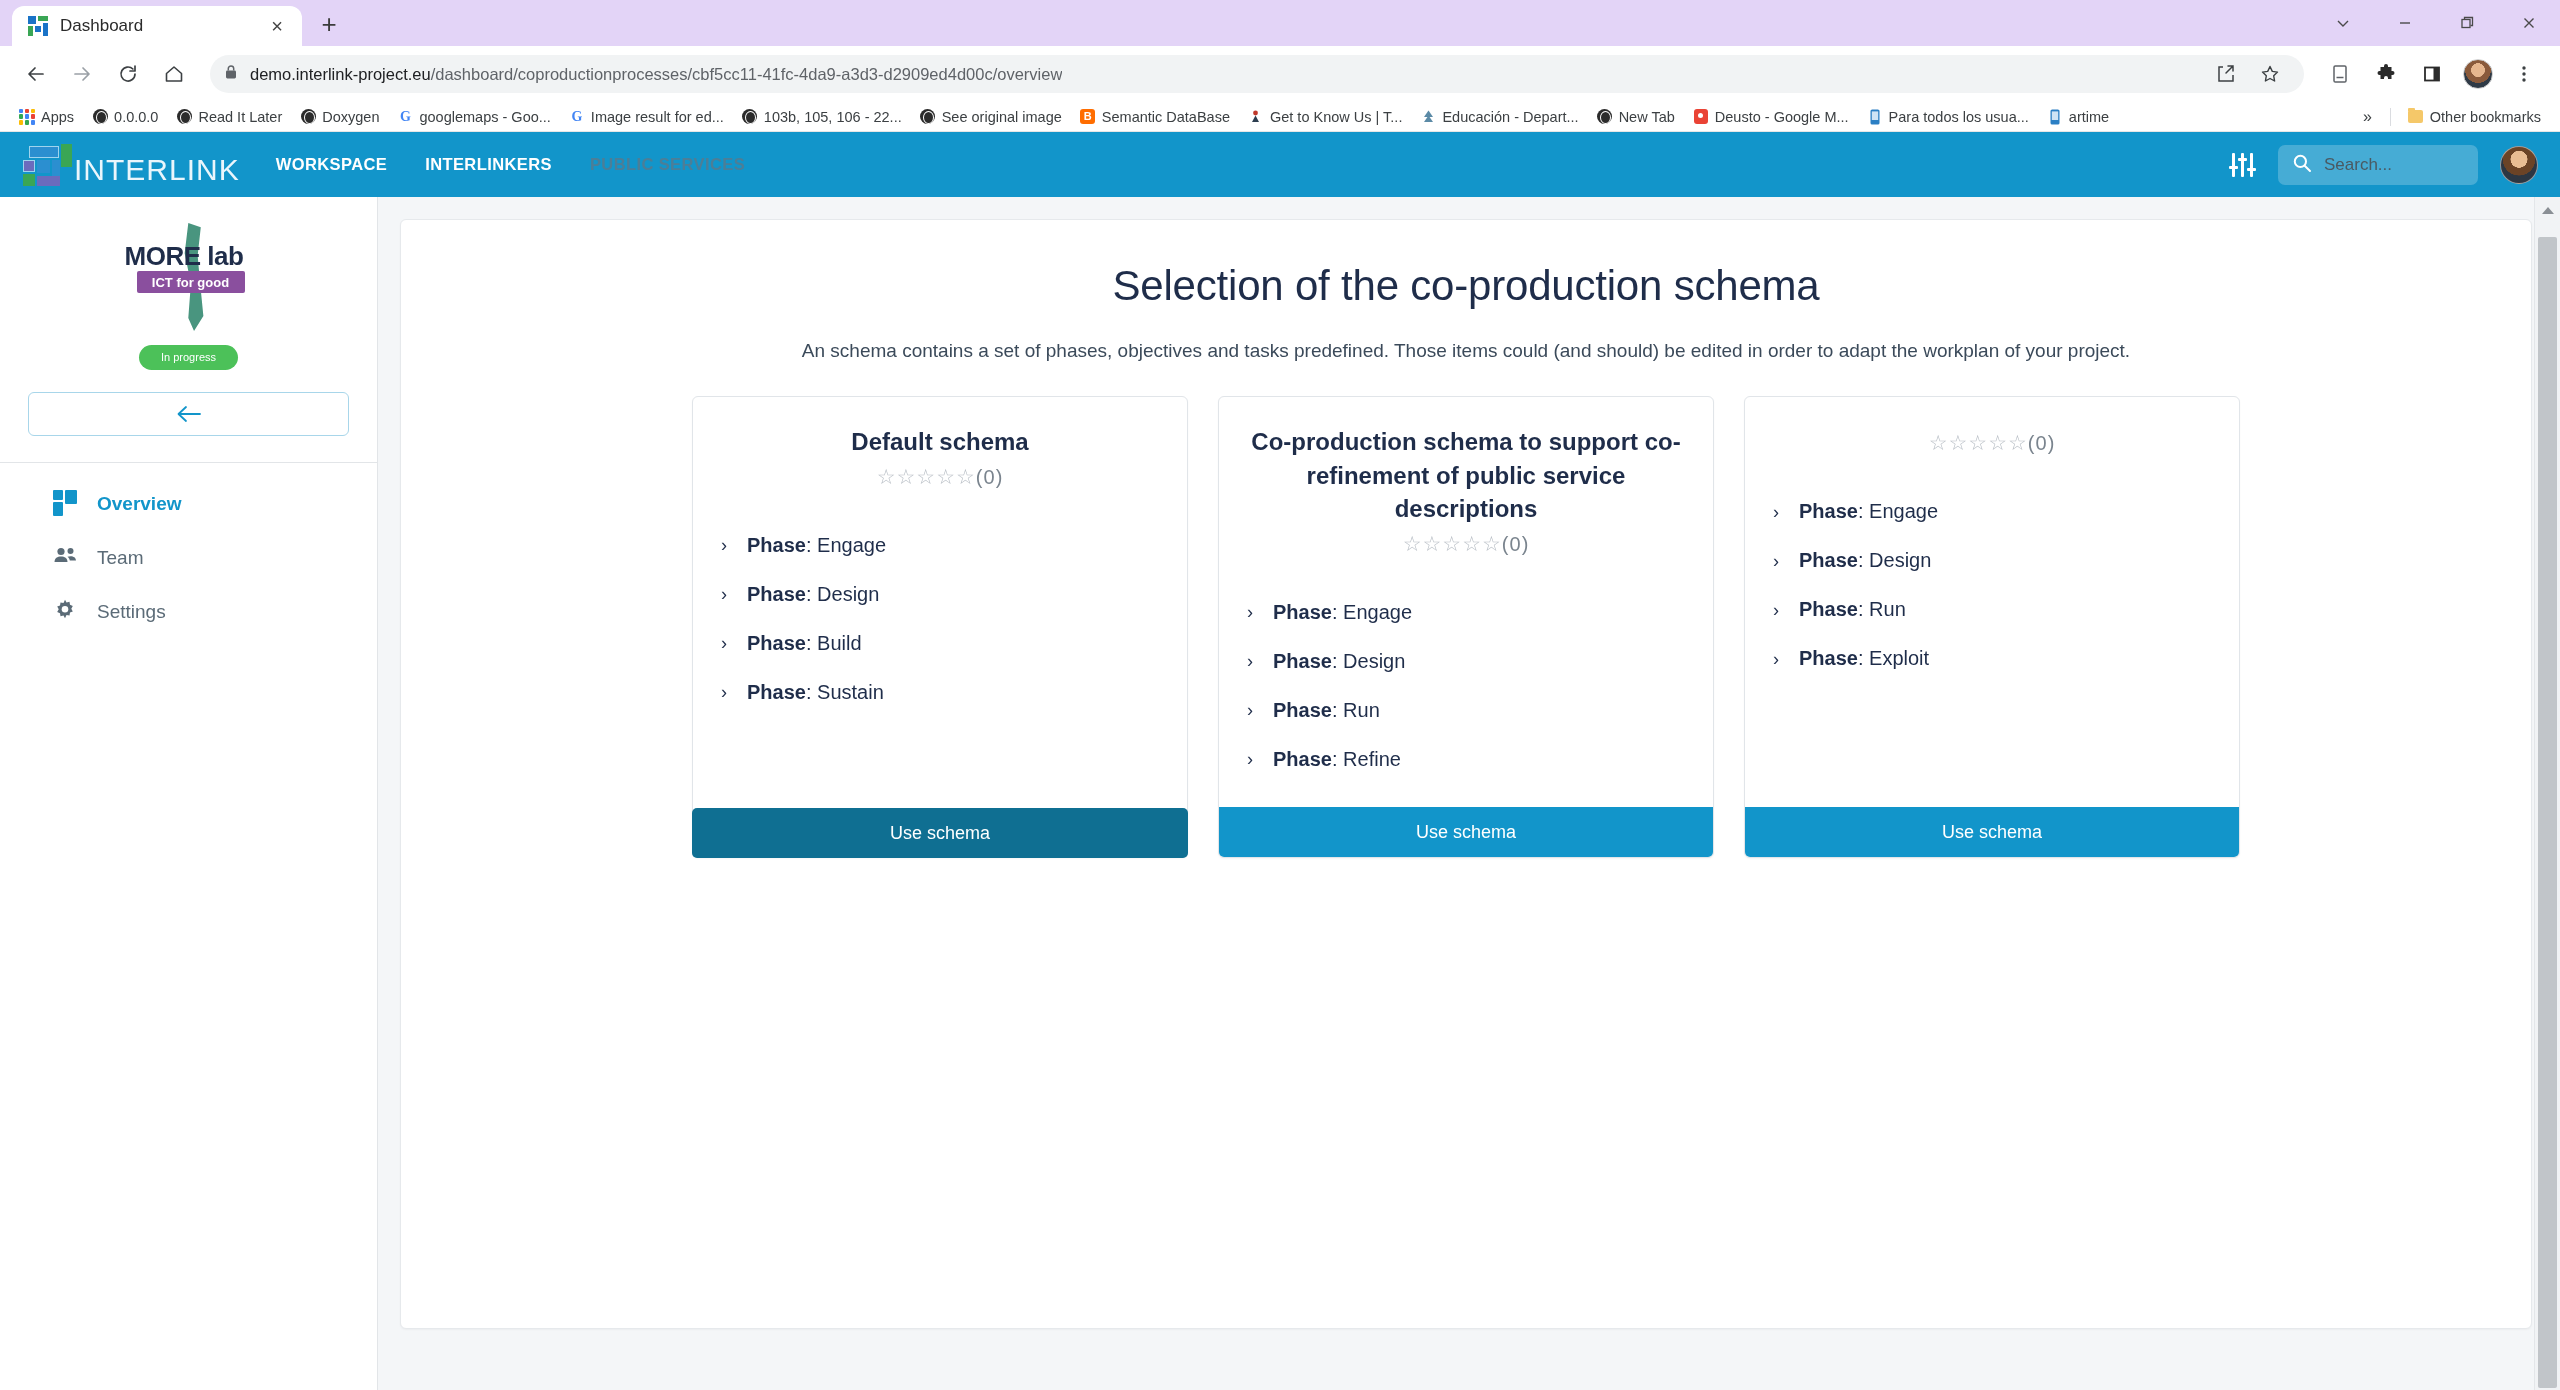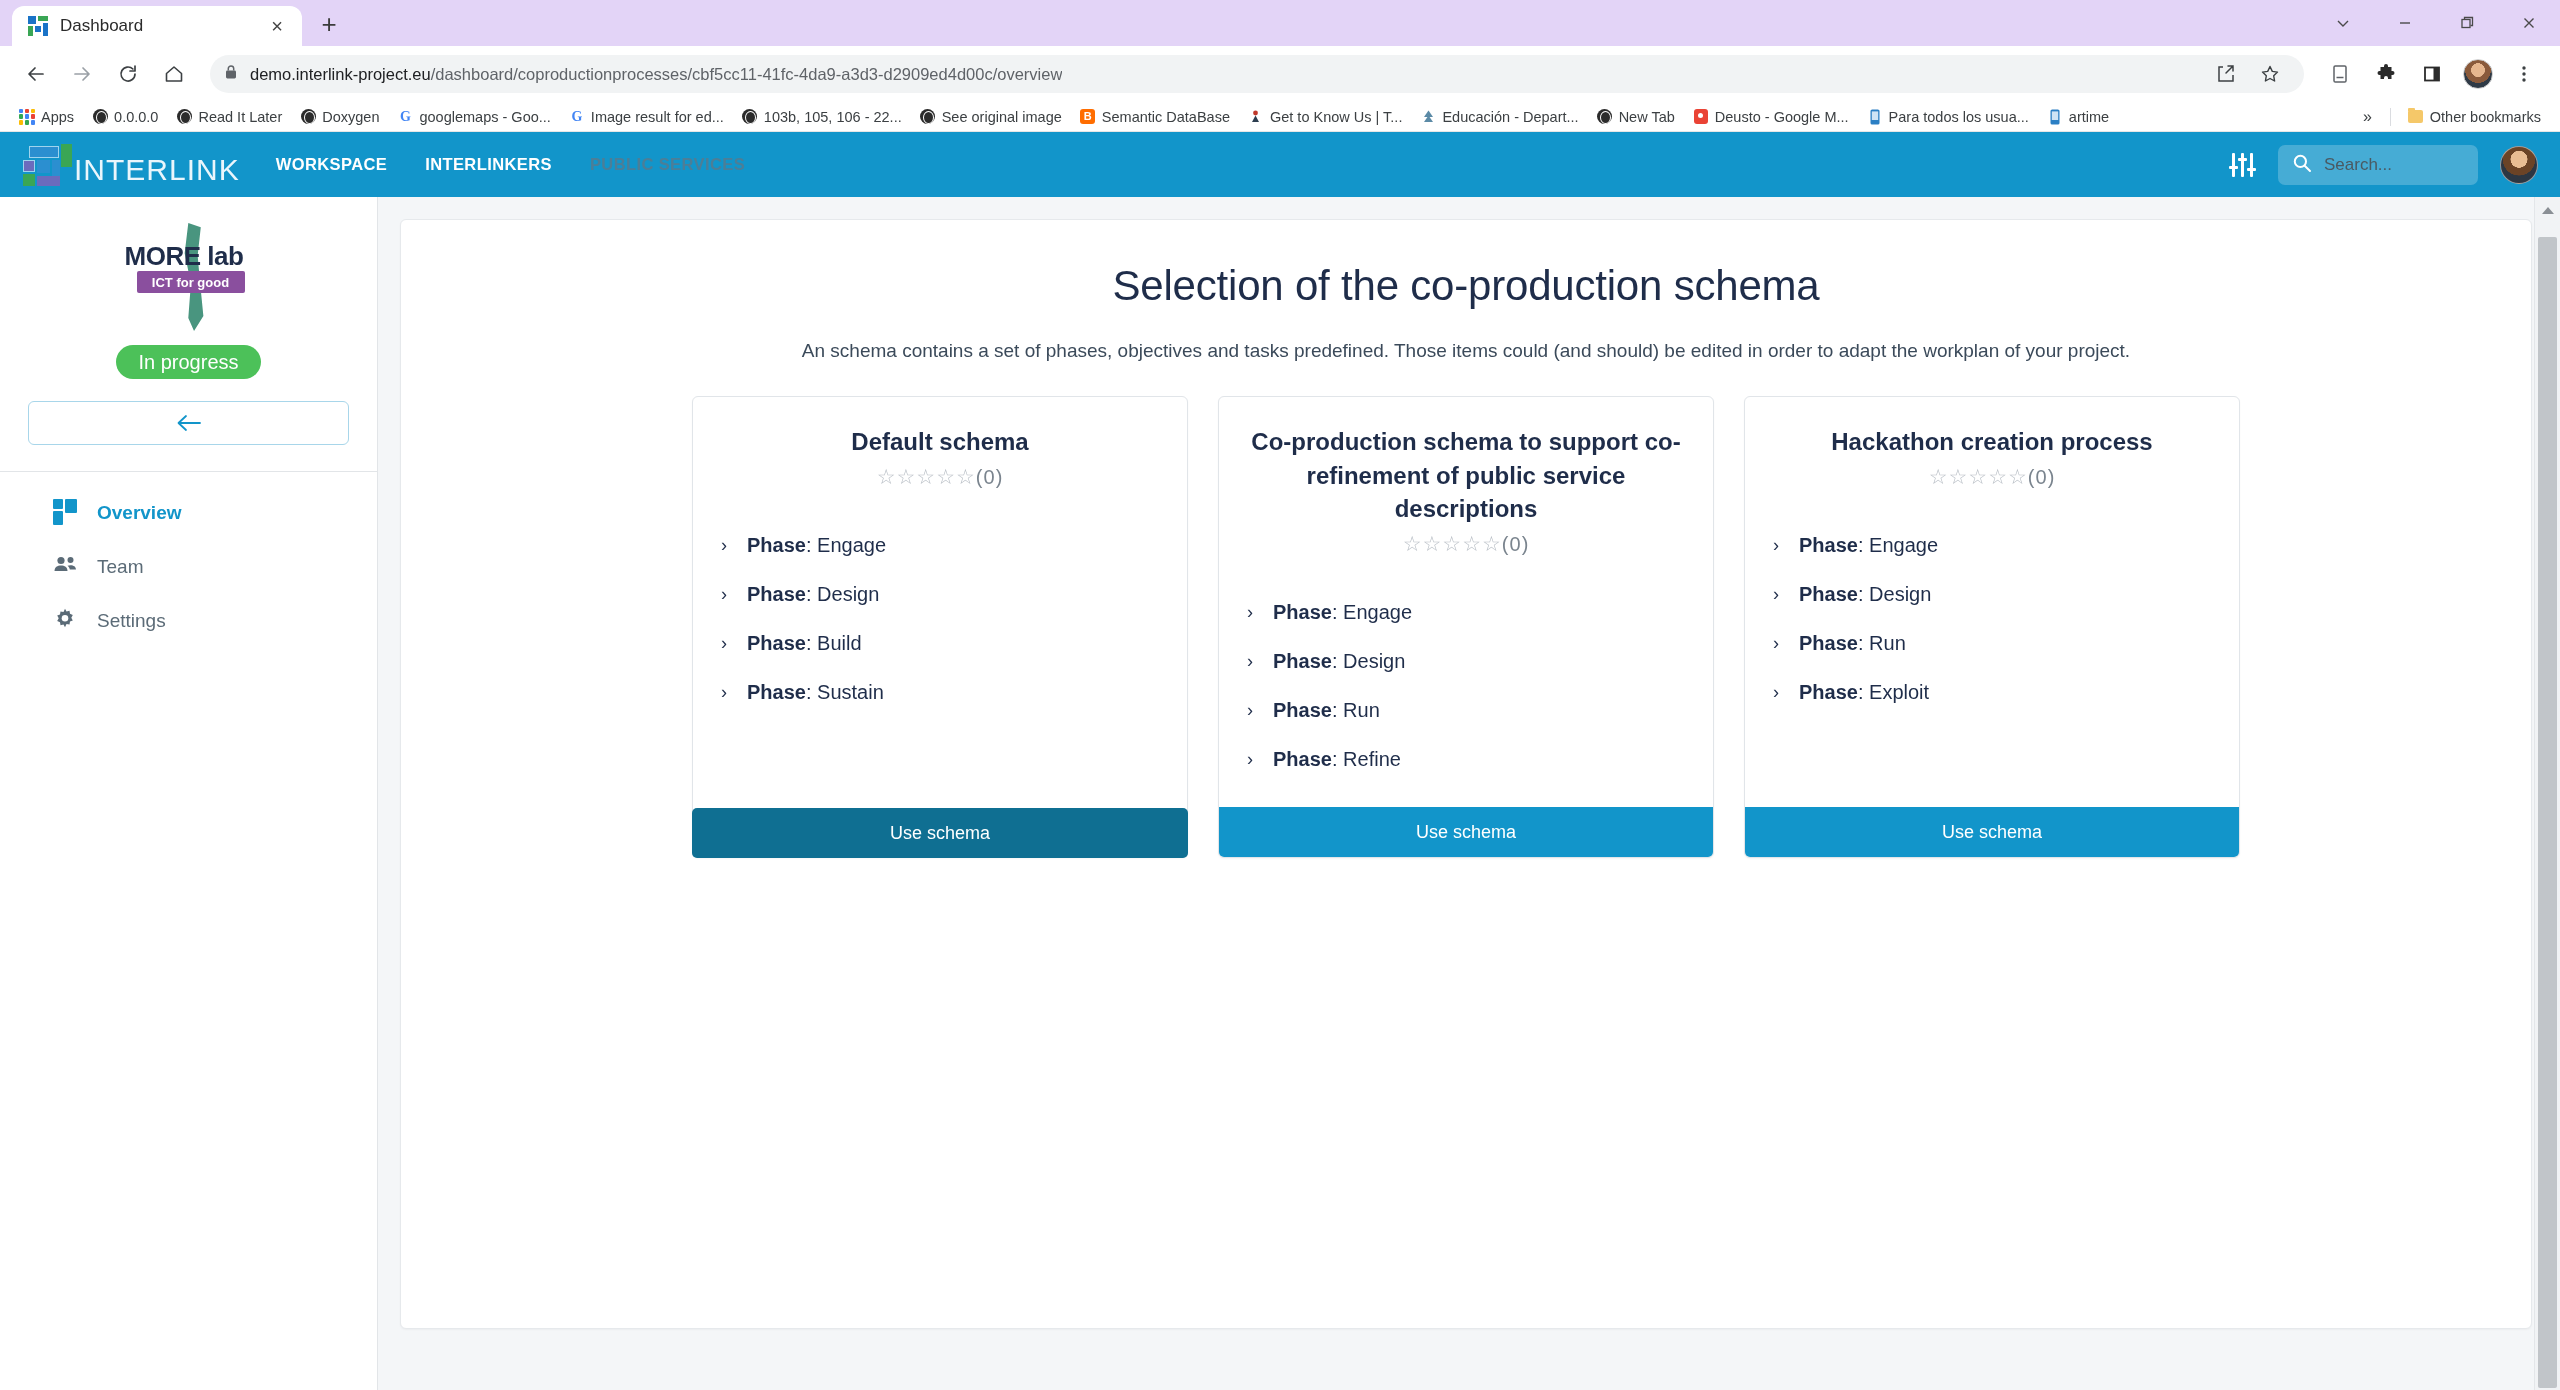--- a/index.html
+++ b/index.html
@@ -147,21 +147,21 @@
              color:#1f2d4a; letter-spacing:-.5px; font-family:"Liberation Sans",sans-serif; }
   .ml-bar { position:absolute; left: 18px; top: 48px; width: 108px; height: 22px;
             background:#8a4f9e; border-radius:2px; }
   .ml-bar span { position:absolute; inset:0; display:flex; align-items:center; justify-content:center;
                  font-size:13px; font-weight:bold; color:#fff; }
   .proj-title {
     margin: 12px 28px 0; text-align: center; font-size: 23px; color: #1f2d4a; line-height: 1.45;
   }
   .badge-wrap { display:flex; justify-content:center; margin-top: 14px; }
   .badge {
-    background: #4cc159; color:#fff; font-size:20px; border-radius:18px;
+    background: #4cc159; color:#fff; font-size:11px; border-radius:18px;
     padding: 7px 22px; line-height:1;
   }
   .backbtn {
     margin: 22px 28px 0; height: 44px; border: 1px solid #a8d6ea; border-radius: 6px;
     display:flex; align-items:center; justify-content:center;
   }
   .backbtn svg { display:block; }
   .sb-divider { margin-top: 26px; height: 1px; background: #e2e5e8; }
   .sb-nav { padding: 26px 0 0 40px; display:flex; flex-direction: column; gap: 28px; }
   .sb-item { display:flex; align-items:flex-end; gap: 18px; margin-left: 13px; }
@@ -615,21 +615,20 @@
                     <span class="chev">›</span>
                     <span class="phase-txt"><b>Phase</b>: <span>Refine</span></span>
                   </div>
                 </div>
               </div>
               <div class="use-btn">Use schema</div>
             </div>
 
             <div class="card">
               <div class="card-body">
-                <div class="card-title">Hackathon creation process</div>
                 <div class="stars">
                   <span>☆☆☆☆☆</span><span class="cnt">(0)</span>
                 </div>
                 <div class="phases">
                   <div class="phase-row">
                     <span class="chev">›</span>
                     <span class="phase-txt"><b>Phase</b>: <span>Engage</span></span>
                   </div>
                   <div class="phase-row">
                     <span class="chev">›</span>

